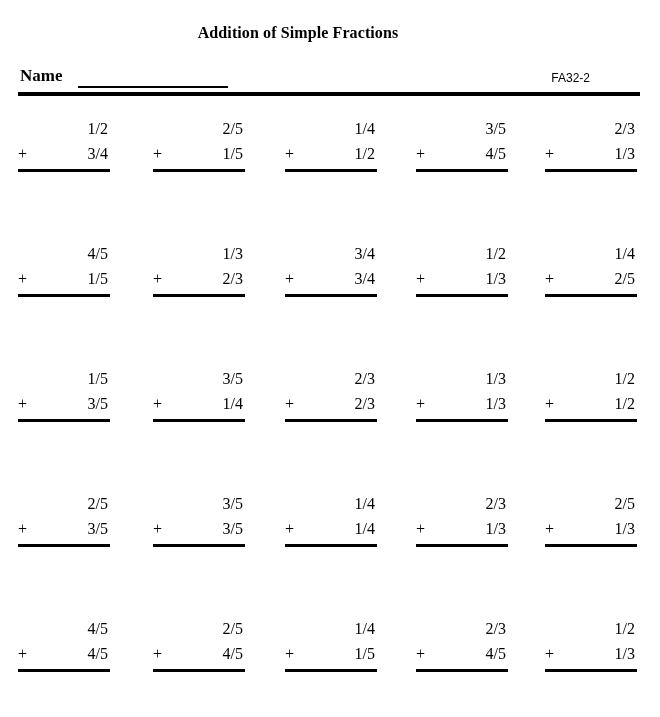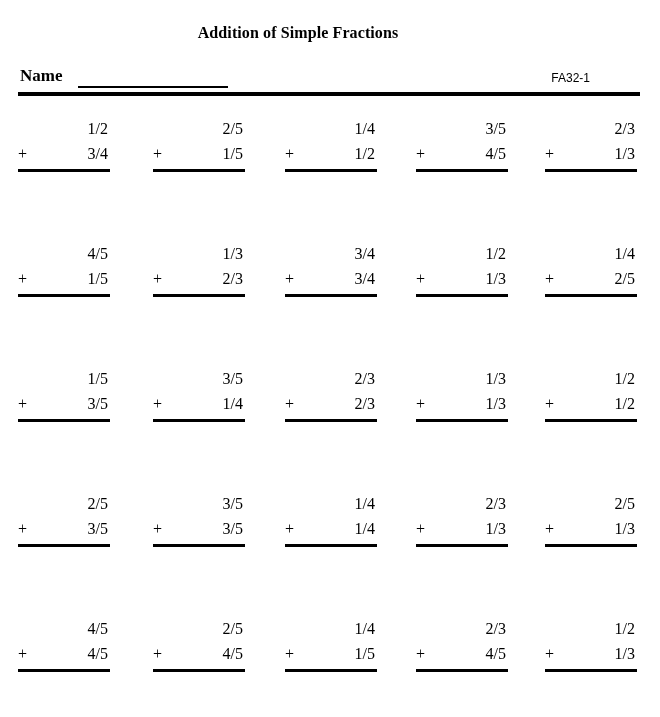--- a/index.html
+++ b/index.html
@@ -124,21 +124,21 @@
   }
 </style>
 </head>
 <body>
 
 <div class="worksheet-title">Addition of Simple Fractions</div>
 
 <div class="header-band">
   <span class="name-label">Name</span>
   <div class="name-blank"></div>
-  <span class="sheet-code">FA32-1</span>
+  <span class="sheet-code">FA32-2</span>
 </div>
 <div class="header-rule"></div>
 
 <div class="problem-grid">
     <div class="problem-row">
       <div class="problem col-0">
         <div class="operand-line first">1/2</div>
         <div class="operand-line"><span class="plus-sign">+</span><span>3/4</span></div>
         <div class="answer-rule"></div>
       </div>

